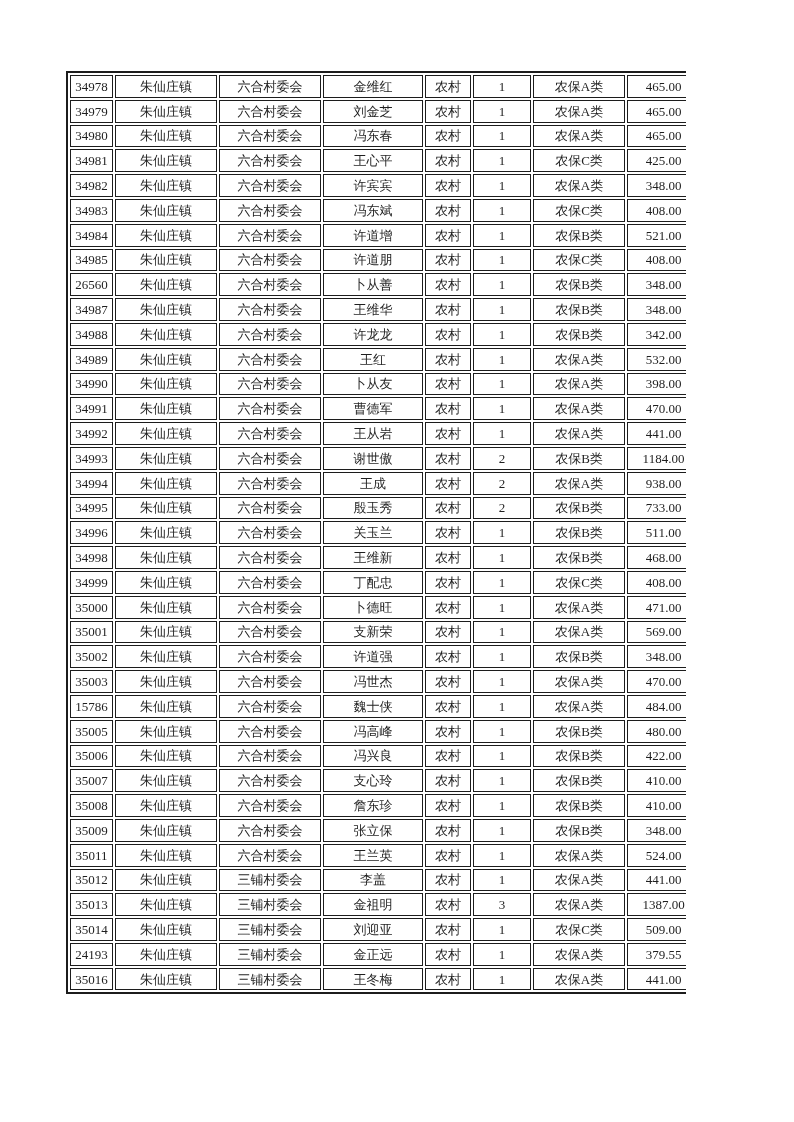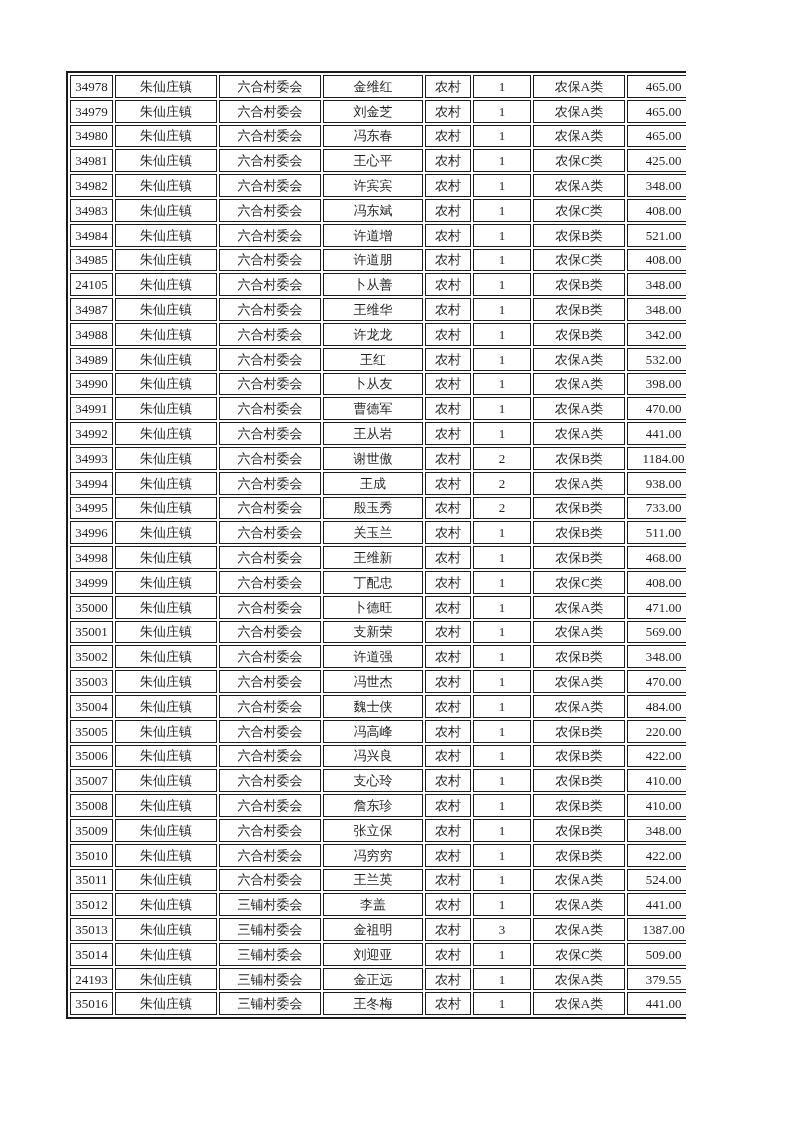--- a/index.html
+++ b/index.html
@@ -130,21 +130,21 @@
     <td>34985</td>
     <td>朱仙庄镇</td>
     <td>六合村委会</td>
     <td>许道朋</td>
     <td>农村</td>
     <td>1</td>
     <td>农保C类</td>
     <td>408.00</td>
   </tr>
         <tr>
-    <td>24105</td>
+    <td>26560</td>
     <td>朱仙庄镇</td>
     <td>六合村委会</td>
     <td>卜从善</td>
     <td>农村</td>
     <td>1</td>
     <td>农保B类</td>
     <td>348.00</td>
   </tr>
         <tr>
     <td>34987</td>
@@ -300,38 +300,38 @@
     <td>35003</td>
     <td>朱仙庄镇</td>
     <td>六合村委会</td>
     <td>冯世杰</td>
     <td>农村</td>
     <td>1</td>
     <td>农保A类</td>
     <td>470.00</td>
   </tr>
         <tr>
-    <td>35004</td>
+    <td>15786</td>
     <td>朱仙庄镇</td>
     <td>六合村委会</td>
     <td>魏士侠</td>
     <td>农村</td>
     <td>1</td>
     <td>农保A类</td>
     <td>484.00</td>
   </tr>
         <tr>
     <td>35005</td>
     <td>朱仙庄镇</td>
     <td>六合村委会</td>
     <td>冯高峰</td>
     <td>农村</td>
     <td>1</td>
     <td>农保B类</td>
-    <td>220.00</td>
+    <td>480.00</td>
   </tr>
         <tr>
     <td>35006</td>
     <td>朱仙庄镇</td>
     <td>六合村委会</td>
     <td>冯兴良</td>
     <td>农村</td>
     <td>1</td>
     <td>农保B类</td>
     <td>422.00</td>
@@ -358,30 +358,20 @@
   </tr>
         <tr>
     <td>35009</td>
     <td>朱仙庄镇</td>
     <td>六合村委会</td>
     <td>张立保</td>
     <td>农村</td>
     <td>1</td>
     <td>农保B类</td>
     <td>348.00</td>
-  </tr>
-        <tr>
-    <td>35010</td>
-    <td>朱仙庄镇</td>
-    <td>六合村委会</td>
-    <td>冯穷穷</td>
-    <td>农村</td>
-    <td>1</td>
-    <td>农保B类</td>
-    <td>422.00</td>
   </tr>
         <tr>
     <td>35011</td>
     <td>朱仙庄镇</td>
     <td>六合村委会</td>
     <td>王兰英</td>
     <td>农村</td>
     <td>1</td>
     <td>农保A类</td>
     <td>524.00</td>

